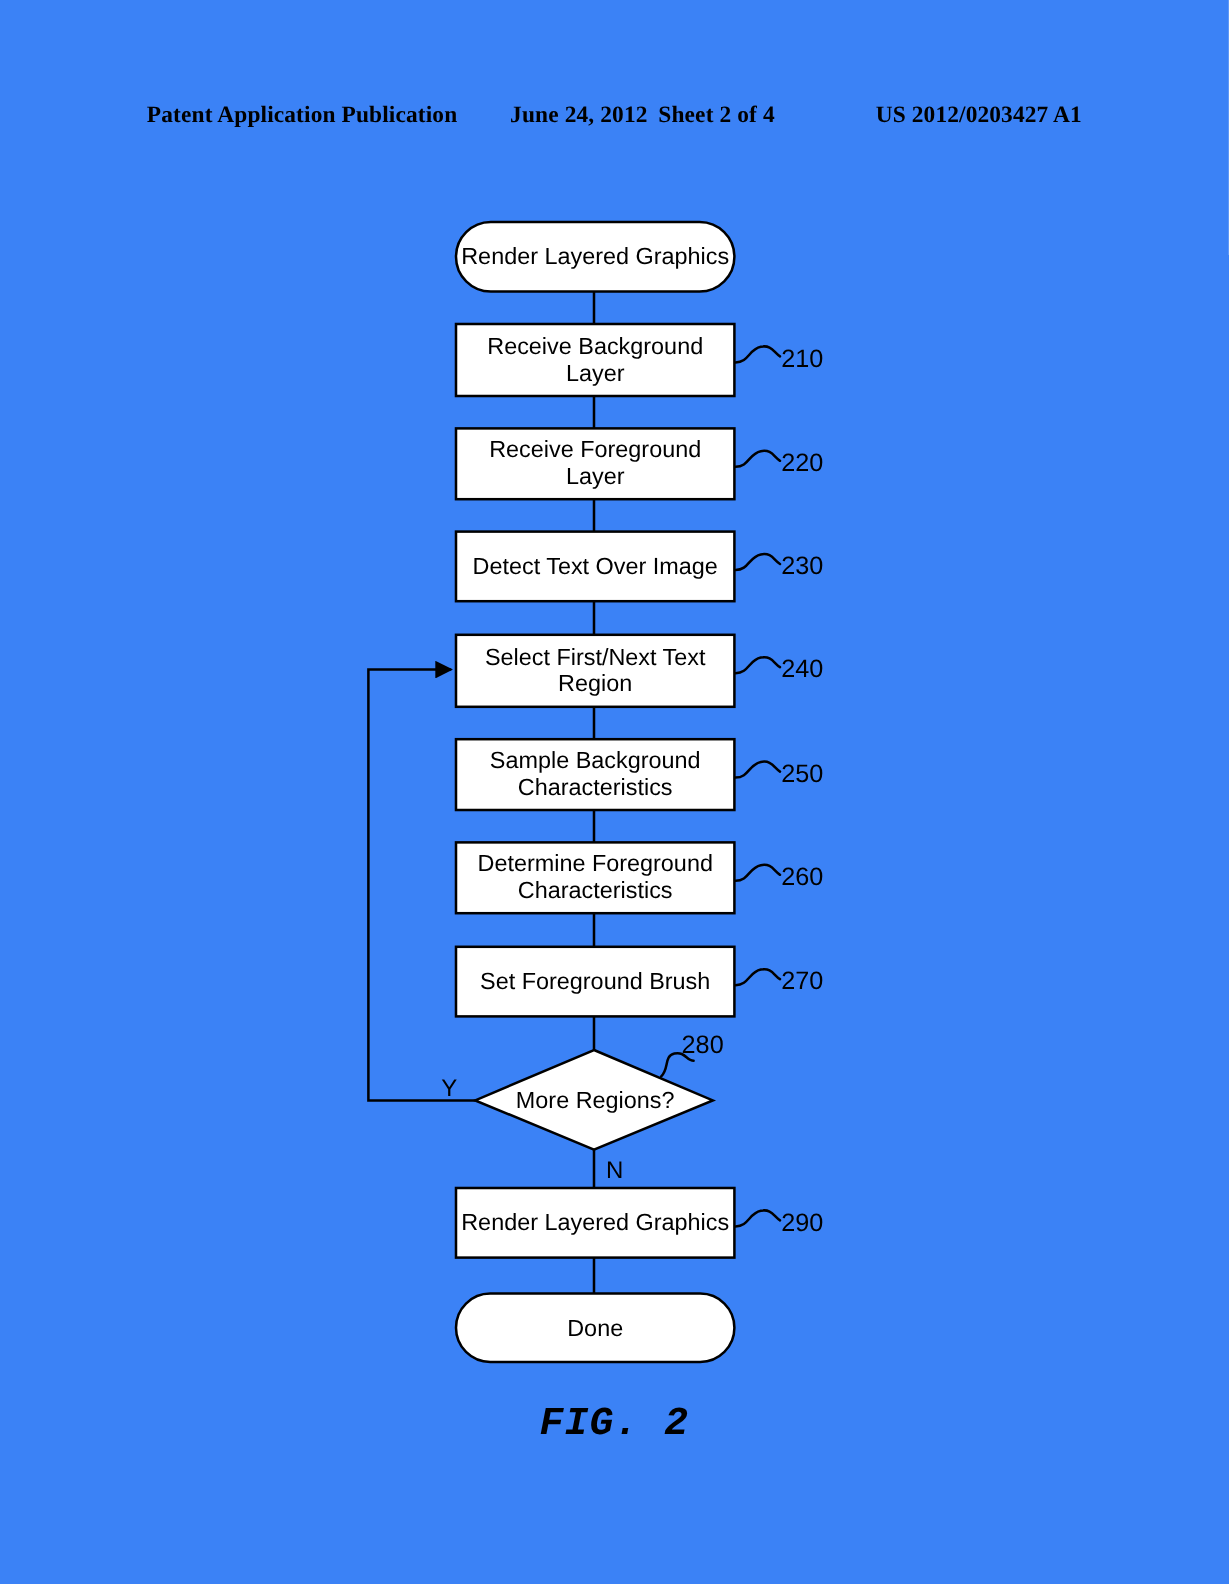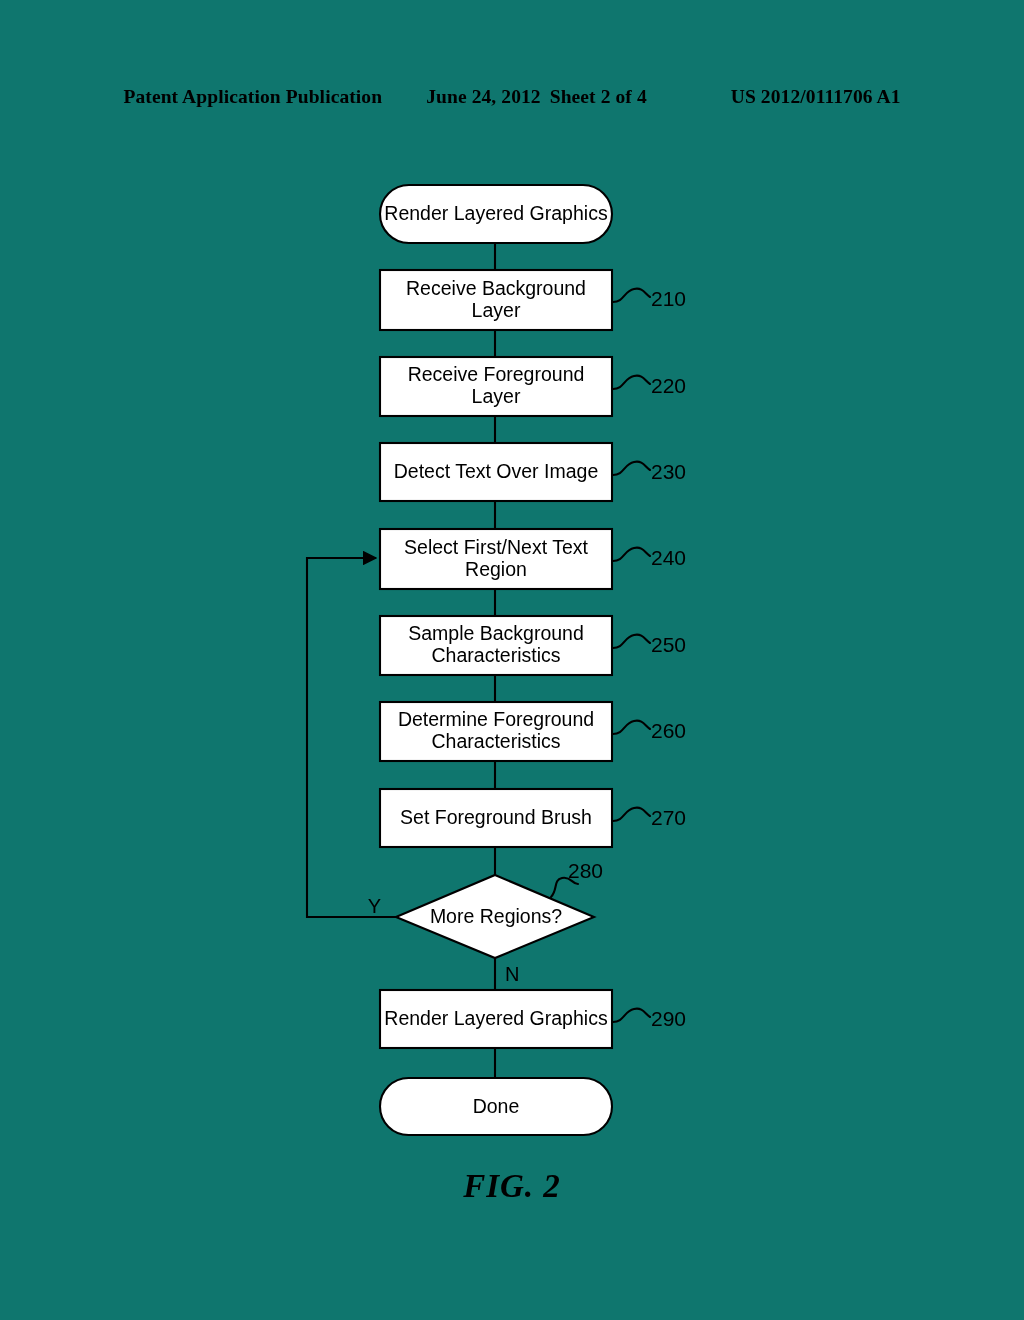--- a/index.html
+++ b/index.html
@@ -11,21 +11,21 @@
     width: 1024px;
     height: 1320px;
     position: relative;
     font-family: "Liberation Sans", sans-serif;
     color: #000000;
     overflow: hidden;
   }
   .page {
     position: absolute;
     inset: 0;
-    background: #0f766e;
+    background: #3b82f6;
   }
   
   .header {
     position: absolute;
     top: 86px;
     left: 0;
     width: 1024px;
     display: flex;
     justify-content: center;
     align-items: baseline;
@@ -40,21 +40,21 @@
   .header .h-sheet      { margin-right: 84px; }
   .header .h-num        { }
 
   
   .fig-caption {
     position: absolute;
     top: 1168px;
     left: 0;
     width: 1024px;
     text-align: center;
-    font-family: Liberation Serif, serif;
+    font-family: Liberation Mono, monospace;
     font-style: italic;
     font-weight: bold;
     font-size: 33px;
     letter-spacing: 1px;
   }
 
   
   .flow {
     position: absolute;
     top: 0;
@@ -101,21 +101,21 @@
 </style>
 </head>
 <body>
 
 <div class="page">
 
   <div class="header">
     <span class="h-pub">Patent Application Publication</span>
     <span class="h-date">June 24, 2012</span>
     <span class="h-sheet">Sheet 2 of 4</span>
-    <span class="h-num">US 2012/0111706 A1</span>
+    <span class="h-num">US 2012/0203427 A1</span>
   </div>
 
   <svg class="flow" viewBox="0 0 1024 1320">
 
     <defs>
       <marker id="arrow" viewBox="0 0 10 10" refX="9" refY="5" markerWidth="7" markerHeight="7" orient="auto-start-reverse">
         <path d="M 0 0 L 10 5 L 0 10 z" fill="#000000"></path>
       </marker>
     </defs>
 

